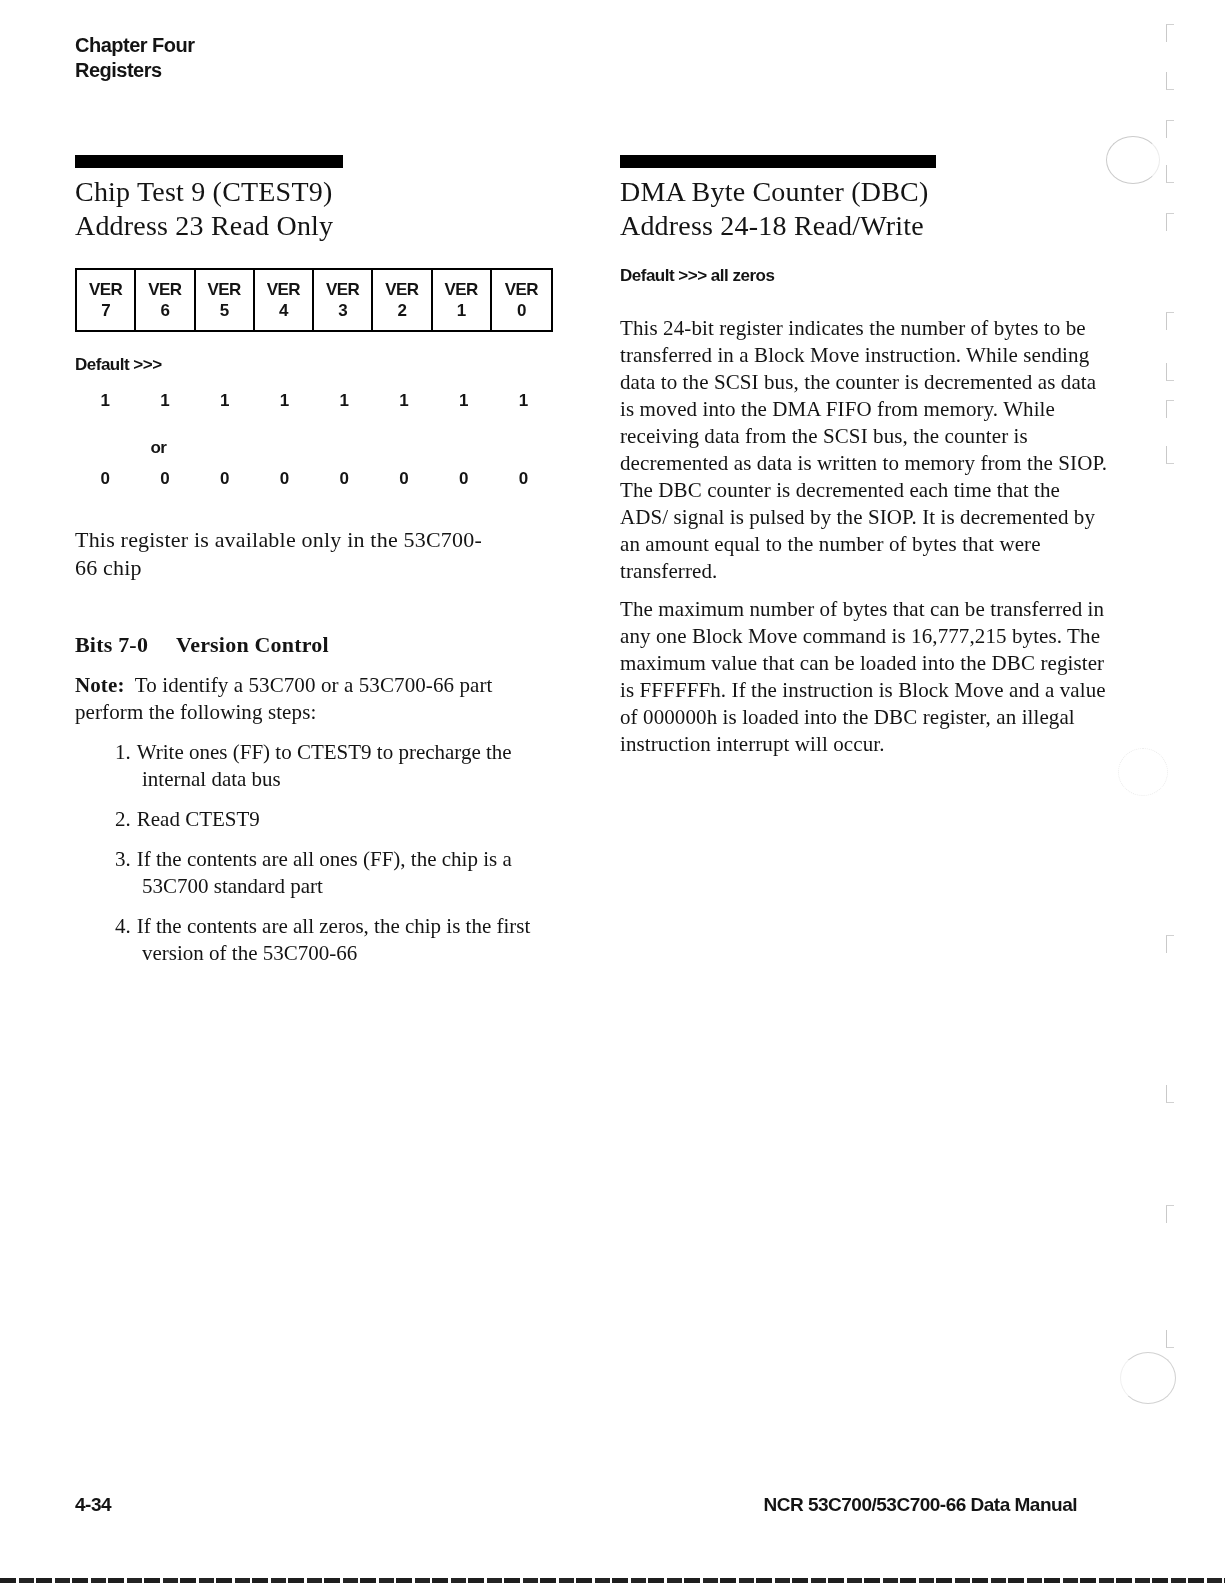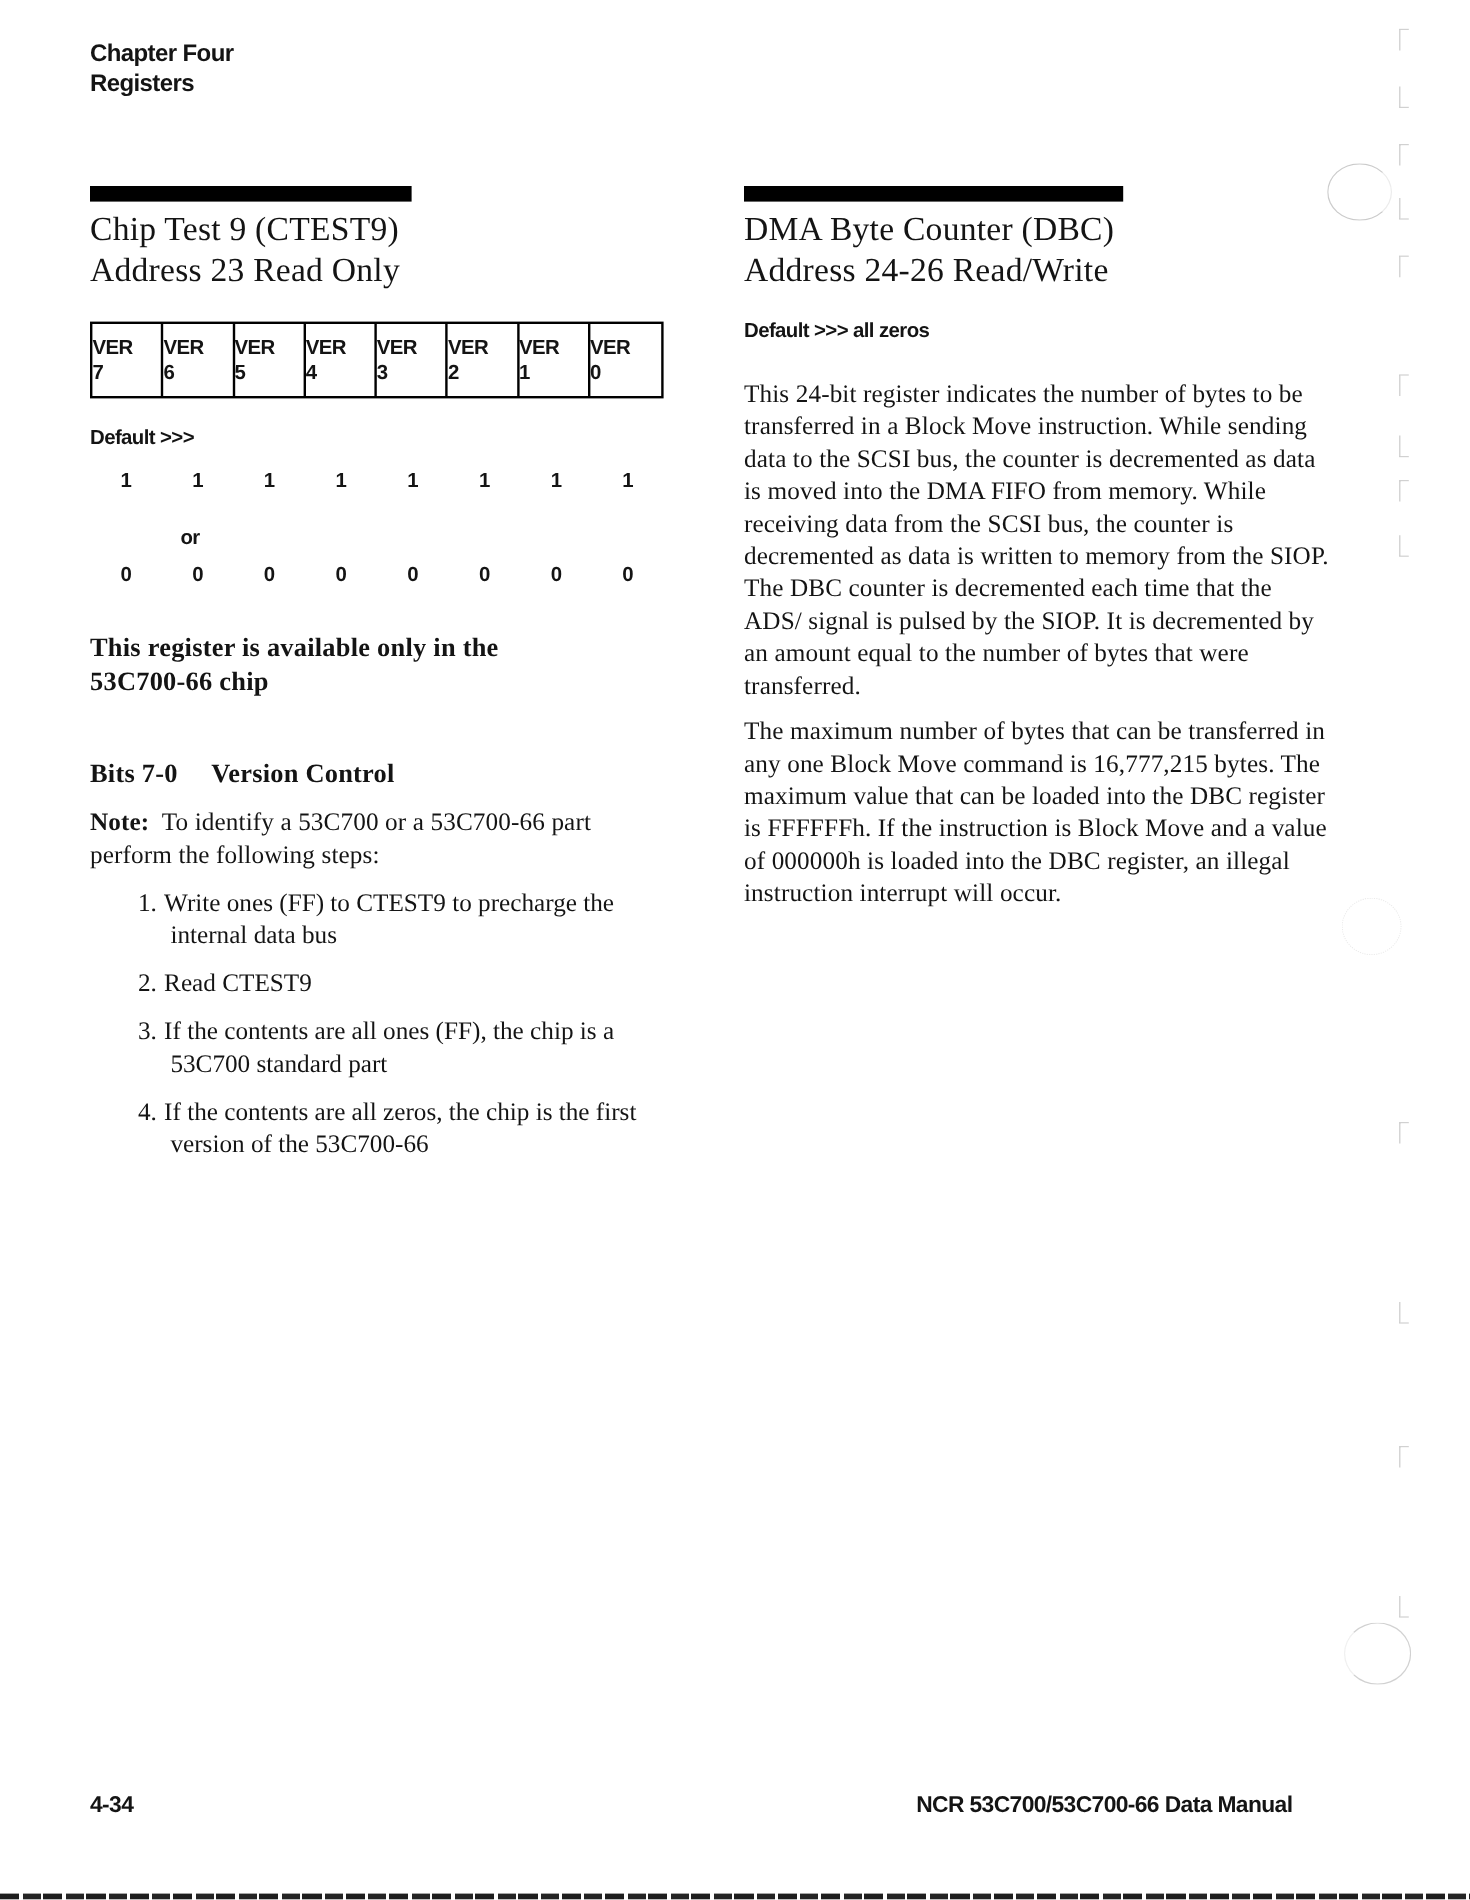--- a/index.html
+++ b/index.html
@@ -35,21 +35,21 @@
   }
 
   
   .reg-table {
     margin-top:25px;
     display:grid; grid-template-columns:repeat(8,1fr);
     border:2px solid #000; width:478px; height:64px;
   }
   .reg-cell {
     border-right:2px solid #000;
-    display:flex; flex-direction:column; justify-content:center;
+    display:flex; flex-direction:column; align-items:center; justify-content:center;
     font-family:"Liberation Sans", sans-serif;
     font-weight:bold; font-size:17px; line-height:21px;
     letter-spacing:-0.5px;
   }
   .reg-cell:last-child { border-right:none; }
 
   .default-label {
     margin-top:23px;
     font-family:"Liberation Sans", sans-serif;
     font-weight:bold; font-size:17px; letter-spacing:-0.5px;
@@ -60,21 +60,21 @@
     font-family:"Liberation Sans", sans-serif;
     font-weight:bold; font-size:17px; letter-spacing:-0.5px;
     text-align:center;
   }
   .bit-row.ones  { margin-top:16px; }
   .bit-row.orrow { margin-top:27px;gap:20px; }
   .bit-row.zeros { margin-top:11px; }
 
   .availability {
     margin-top:37px;
-    font-weight:bold; font-size:22px; line-height:28px;
+    font-weight:normal; font-size:22px; line-height:28px;
     width:420px; letter-spacing:0.2px;
   }
 
   .bits-heading {
     margin-top:50px;
     font-weight:bold; font-size:22px; letter-spacing:0.2px;
   }
   .bits-heading .bits-name { margin-left:28px; }
 
   .body-par {
@@ -237,21 +237,21 @@
   </div>
   <div class="step">
     <span class="step-num">4.</span><span>If the contents are all zeros, the chip is the first version of the 53C700-66</span>
   </div>
 </div>
 
 <div class="col col-right">
   <div class="section-bar"></div>
   <div class="section-title">
     <div>DMA Byte Counter (DBC)</div>
-    <div>Address 24-26 Read/Write</div>
+    <div>Address 24-18 Read/Write</div>
   </div>
 
   <div class="default-label">Default &gt;&gt;&gt; all zeros</div>
 
   <div class="body-par p1">This 24-bit register indicates the number of bytes to be transferred in a Block Move instruction.  While sending data to the SCSI bus, the counter is decremented as data is moved into the DMA FIFO from memory.  While receiving data from the SCSI bus, the counter is decremented as data is written to memory from the SIOP.  The DBC counter is decremented each time that the ADS/ signal is pulsed by the SIOP.  It is decremented by an amount equal to the number of bytes that were transferred.</div>
   <div class="body-par p2">The maximum number of bytes that can be transferred in any one Block Move command is 16,777,215 bytes.  The maximum value that can be loaded into the DBC register is FFFFFFh.  If the instruction is Block Move and a value of 000000h is loaded into the DBC register, an illegal instruction interrupt will occur.</div>
 </div>
 
 <div class="footer-left">4-34</div>
 <div class="footer-right">NCR 53C700/53C700-66 Data Manual</div>

